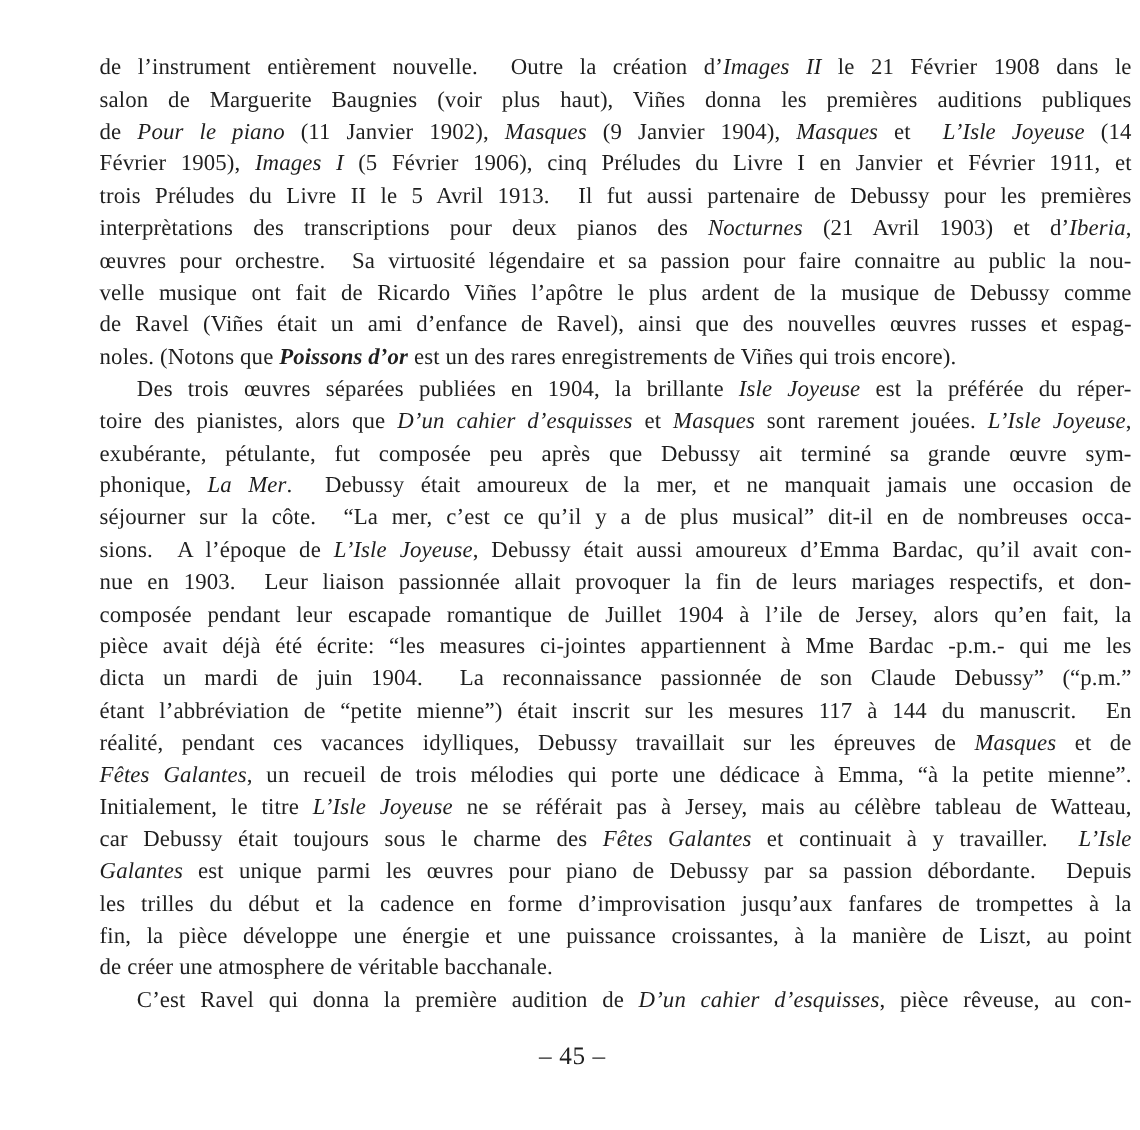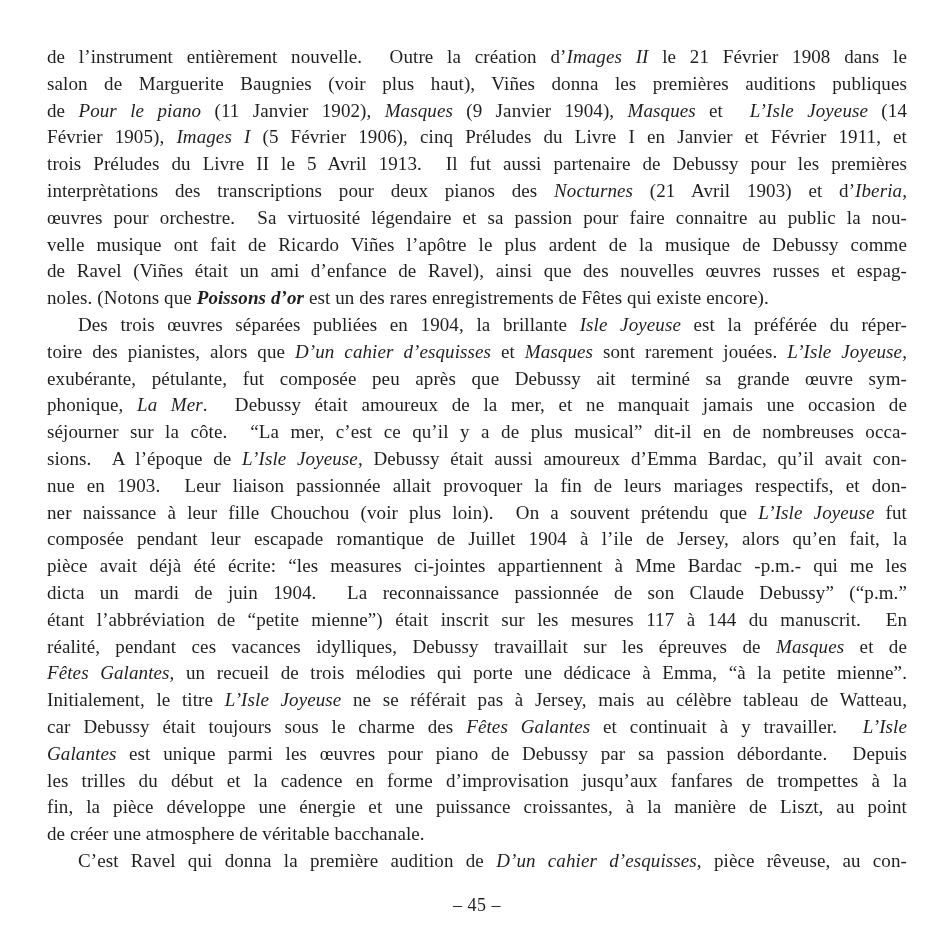--- a/index.html
+++ b/index.html
@@ -7,63 +7,62 @@
     position: relative;
     width: 950px;
     height: 942px;
     box-sizing: border-box;
     background: #ffffff;
     padding: 44px 43px 0 47px;
     font-family: "Liberation Serif", "DejaVu Serif", serif;
     color: #1f1f1f;
     overflow: hidden;
   }
-  .text-block { width: 860px; }
+  .text-block { width: 860px; margin-left: 36px; }
   .line {
     font-size: 19px;
     line-height: 26.8px;
     text-align: justify;
     text-align-last: justify;
     white-space: pre-wrap;
     letter-spacing: 0.1px;
   }
   .line.no-just { text-align: left; text-align-last: auto; }
   .line.indent { text-indent: 31px; }
   .i { font-style: italic; }
   .b { font-weight: bold; font-style: italic; }
   .footer {
     margin-top: 20px;
     text-align: center;
-    font-size: 18px;
+    font-size: 21px;
     letter-spacing: 0.5px;
   }
 </style>
 </head>
 <body>
 
 <div class="page">
   <div class="text-block">
       <div class="line"><span>de l’instrument entièrement nouvelle.  Outre la création d’</span><span class="i">Images II</span><span> le 21 Février 1908 dans le</span></div>
       <div class="line"><span>salon de Marguerite Baugnies (voir plus haut), Viñes donna les premières auditions publiques</span></div>
       <div class="line"><span>de </span><span class="i">Pour le piano</span><span> (11 Janvier 1902), </span><span class="i">Masques</span><span> (9 Janvier 1904), </span><span class="i">Masques</span><span> et  </span><span class="i">L’Isle Joyeuse</span><span> (14</span></div>
       <div class="line"><span>Février 1905), </span><span class="i">Images I</span><span> (5 Février 1906), cinq Préludes du Livre I en Janvier et Février 1911, et</span></div>
       <div class="line"><span>trois Préludes du Livre II le 5 Avril 1913.  Il fut aussi partenaire de Debussy pour les premières</span></div>
       <div class="line"><span>interprètations des transcriptions pour deux pianos des </span><span class="i">Nocturnes</span><span> (21 Avril 1903) et d’</span><span class="i">Iberia</span><span>,</span></div>
       <div class="line"><span>œuvres pour orchestre.  Sa virtuosité légendaire et sa passion pour faire connaitre au public la nou-</span></div>
       <div class="line"><span>velle musique ont fait de Ricardo Viñes l’apôtre le plus ardent de la musique de Debussy comme</span></div>
       <div class="line"><span>de Ravel (Viñes était un ami d’enfance de Ravel), ainsi que des nouvelles œuvres russes et espag-</span></div>
-      <div class="line no-just"><span>noles. (Notons que </span><span class="b">Poissons d’or</span><span> est un des rares enregistrements de Fêtes qui existe encore).</span></div>
+      <div class="line no-just"><span>noles. (Notons que </span><span class="b">Poissons d’or</span><span> est un des rares enregistrements de Viñes qui trois encore).</span></div>
       <div class="line indent"><span>Des trois œuvres séparées publiées en 1904, la brillante </span><span class="i">Isle Joyeuse</span><span> est la préférée du réper-</span></div>
       <div class="line"><span>toire des pianistes, alors que </span><span class="i">D’un cahier d’esquisses</span><span> et </span><span class="i">Masques</span><span> sont rarement jouées. </span><span class="i">L’Isle Joyeuse</span><span>,</span></div>
       <div class="line"><span>exubérante, pétulante, fut composée peu après que Debussy ait terminé sa grande œuvre sym-</span></div>
       <div class="line"><span>phonique, </span><span class="i">La Mer</span><span>.  Debussy était amoureux de la mer, et ne manquait jamais une occasion de</span></div>
       <div class="line"><span>séjourner sur la côte.  “La mer, c’est ce qu’il y a de plus musical” dit-il en de nombreuses occa-</span></div>
       <div class="line"><span>sions.  A l’époque de </span><span class="i">L’Isle Joyeuse</span><span>, Debussy était aussi amoureux d’Emma Bardac, qu’il avait con-</span></div>
       <div class="line"><span>nue en 1903.  Leur liaison passionnée allait provoquer la fin de leurs mariages respectifs, et don-</span></div>
-      <div class="line"><span>ner naissance à leur fille Chouchou (voir plus loin).  On a souvent prétendu que </span><span class="i">L’Isle Joyeuse</span><span> fut</span></div>
       <div class="line"><span>composée pendant leur escapade romantique de Juillet 1904 à l’ile de Jersey, alors qu’en fait, la</span></div>
       <div class="line"><span>pièce avait déjà été écrite: “les measures ci-jointes appartiennent à Mme Bardac -p.m.- qui me les</span></div>
       <div class="line"><span>dicta un mardi de juin 1904.  La reconnaissance passionnée de son Claude Debussy” (“p.m.”</span></div>
       <div class="line"><span>étant l’abbréviation de “petite mienne”) était inscrit sur les mesures 117 à 144 du manuscrit.  En</span></div>
       <div class="line"><span>réalité, pendant ces vacances idylliques, Debussy travaillait sur les épreuves de </span><span class="i">Masques</span><span> et de</span></div>
       <div class="line"><span class="i">Fêtes Galantes</span><span>, un recueil de trois mélodies qui porte une dédicace à Emma, “à la petite mienne”.</span></div>
       <div class="line"><span>Initialement, le titre </span><span class="i">L’Isle Joyeuse</span><span> ne se référait pas à Jersey, mais au célèbre tableau de Watteau,</span></div>
       <div class="line"><span>car Debussy était toujours sous le charme des </span><span class="i">Fêtes Galantes</span><span> et continuait à y travailler.  </span><span class="i">L’Isle</span></div>
       <div class="line"><span class="i">Galantes</span><span> est unique parmi les œuvres pour piano de Debussy par sa passion débordante.  Depuis</span></div>
       <div class="line"><span>les trilles du début et la cadence en forme d’improvisation jusqu’aux fanfares de trompettes à la</span></div>

